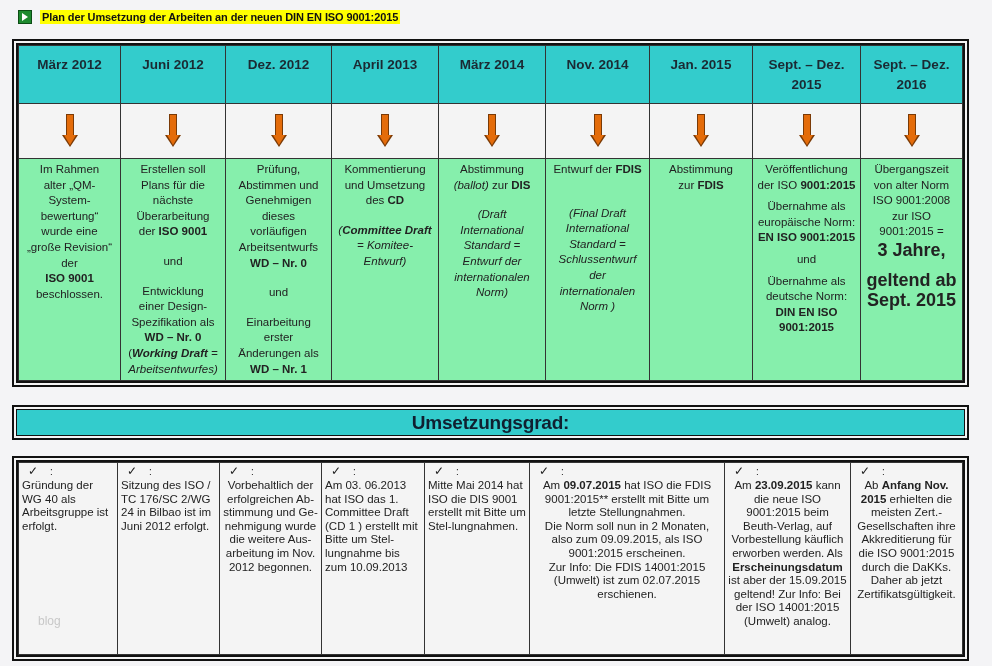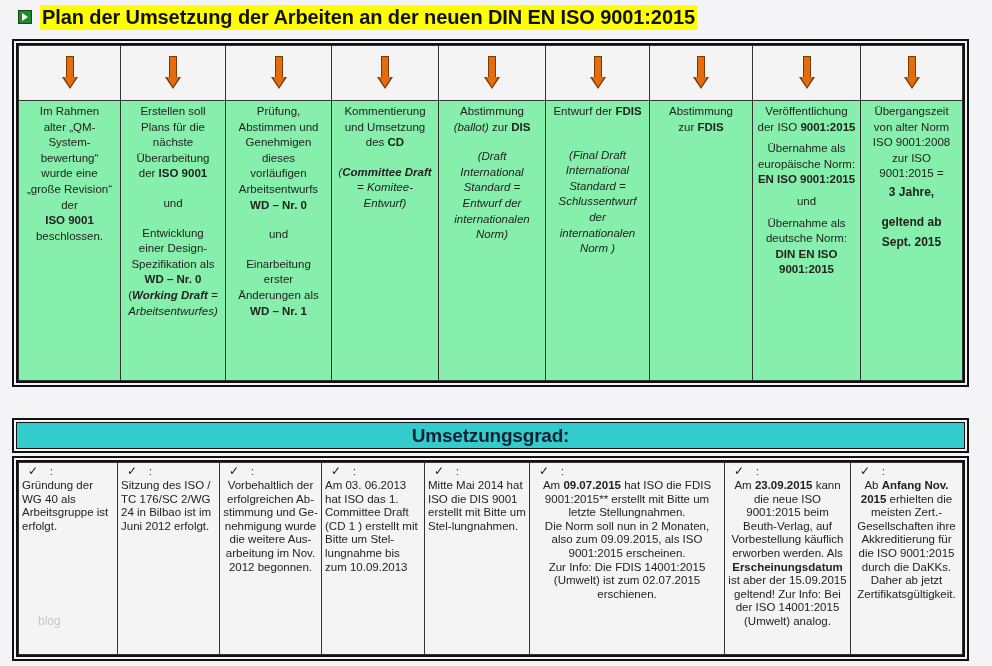--- a/index.html
+++ b/index.html
@@ -3,43 +3,43 @@
 <meta charset="utf-8">
 <style>
   * { box-sizing: border-box; margin: 0; padding: 0; }
   html, body { width: 992px; height: 666px; background: #f4f4f6; overflow: hidden; }
   body { font-family: "Liberation Sans", sans-serif; color: #1a1a1a; position: relative; }
 
   .title-row { position: absolute; left: 18px; top: 6px; height: 22px; display: flex; align-items: center; }
   .title-bullet { width: 14px; height: 14px; background: #1e8a2e; border: 1px solid #0c4d14; margin-right: 8px; position: relative; }
   .title-bullet::after { content: ""; position: absolute; left: 3px; top: 2px; width: 0; height: 0;
     border-top: 4px solid transparent; border-bottom: 4px solid transparent; border-left: 6px solid #fff; }
-  .title-text { background: #ffff00; font-size: 20px; font-weight: bold; padding: 1px 2px; color: #111; letter-spacing: -0.1px; }
+  .title-text { background: #ffff00; font-size: 11px; font-weight: bold; padding: 1px 2px; color: #111; letter-spacing: -0.1px; }
 
   
   .tbl-outer { position: absolute; border: 2px solid #111; padding: 2px; background: #f4f4f4; }
   .tbl-inner { border: 2px solid #111; width: 100%; height: 100%; }
   .top { left: 12px; top: 39px; width: 957px; height: 348px; }
   table { border-collapse: collapse; width: 100%; height: 100%; table-layout: fixed; }
   td { border: 1px solid #333; vertical-align: top; text-align: center; }
   .hdr td { background: #33cccc; font-weight: bold; font-size: 13.5px; padding: 9px 3px 0; line-height: 20px; height: 58px; color: #1b2a33; }
   .arr td { background: #f4f4f4; height: 55px; vertical-align: middle; }
   .arrow { display: inline-block; position: relative; width: 14px; height: 34px; margin-top: 4px; }
   .arrow .shaft { position: absolute; left: 3px; top: 0; width: 8px; height: 22px; background: #e46c0a; border: 1px solid #7a3a06; border-bottom: none; }
   .arrow .head { position: absolute; left: -1px; top: 21px; width: 0; height: 0;
     border-left: 8px solid transparent; border-right: 8px solid transparent; border-top: 12px solid #7a3a06; }
   .arrow .head::after { content: ""; position: absolute; left: -6px; top: -12px; width: 0; height: 0;
     border-left: 6px solid transparent; border-right: 6px solid transparent; border-top: 10px solid #e46c0a; }
   .body td { background: #86efac; font-size: 11.5px; line-height: 15.6px; padding: 3px 3px; color: #222; }
   .body p { margin: 0; }
   .sp { height: 14px; }
-  .big { font-size: 12px; font-weight: bold; line-height: 20px; }
+  .big { font-size: 18px; font-weight: bold; line-height: 20px; }
 
   
-  .banner { position: absolute; left: 12px; top: 418px; width: 957px; height: 35px; border: 2px solid #111; padding: 2px; background: #f4f4f4; }
+  .banner { position: absolute; left: 12px; top: 405px; width: 957px; height: 35px; border: 2px solid #111; padding: 2px; background: #f4f4f4; }
   .banner-inner { background: #33cccc; border: 1.5px solid #111; width: 100%; height: 100%; display: flex; align-items: center; justify-content: center; }
   .banner-text { font-size: 19px; font-weight: bold; color: #102030; letter-spacing: -0.2px; }
 
   
   .bot { left: 12px; top: 456px; width: 957px; height: 205px; }
   .bot td { background: #f4f4f4; font-size: 11.5px; line-height: 13.6px; padding: 2px 3px; text-align: left; color: #222; border: 1px solid #333; }
   .bot td.c { text-align: center; }
   .chk { display: block; text-align: left; font-size: 12px; line-height: 13px; height: 14px; padding-left: 6px; }
   .chk .colon { margin-left: 12px; font-size: 10px; }
   .watermark { position: absolute; left: 38px; top: 614px; font-size: 12px; color: #c8c8c8; }
@@ -60,20 +60,31 @@
           <col style="width:105px">
           <col style="width:106px">
           <col style="width:107px">
           <col style="width:107px">
         <col style="width:104px">
           <col style="width:103px">
           <col style="width:108px">
           <col>
       </colgroup>
       <tbody>
+          <tr class="hdr">
+        <td>März 2012</td>
+        <td>Juni 2012</td>
+        <td>Dez. 2012</td>
+        <td>April 2013</td>
+        <td>März 2014</td>
+        <td>Nov. 2014</td>
+        <td>Jan. 2015</td>
+        <td><span>Sept. – Dez.</span><br><span>2015</span></td>
+        <td><span>Sept. – Dez.</span><br><span>2016</span></td>
+      </tr>
       <tr class="arr">
         <td><span class="arrow"><span class="shaft"></span><span class="head"></span></span></td>
         <td><span class="arrow"><span class="shaft"></span><span class="head"></span></span></td>
         <td><span class="arrow"><span class="shaft"></span><span class="head"></span></span></td>
         <td><span class="arrow"><span class="shaft"></span><span class="head"></span></span></td>
         <td><span class="arrow"><span class="shaft"></span><span class="head"></span></span></td>
         <td><span class="arrow"><span class="shaft"></span><span class="head"></span></span></td>
         <td><span class="arrow"><span class="shaft"></span><span class="head"></span></span></td>
         <td><span class="arrow"><span class="shaft"></span><span class="head"></span></span></td>
         <td><span class="arrow"><span class="shaft"></span><span class="head"></span></span></td>

